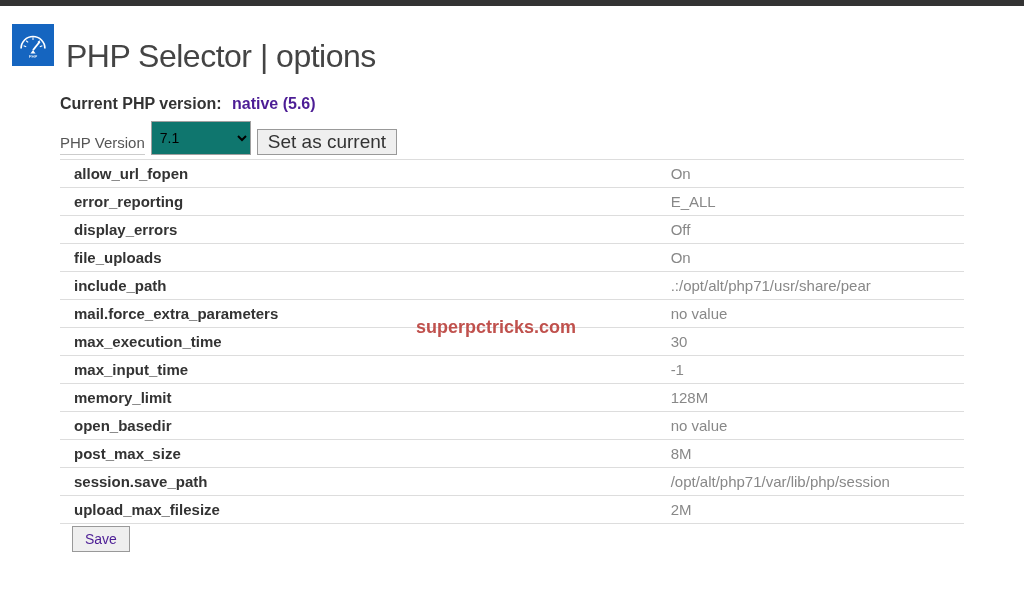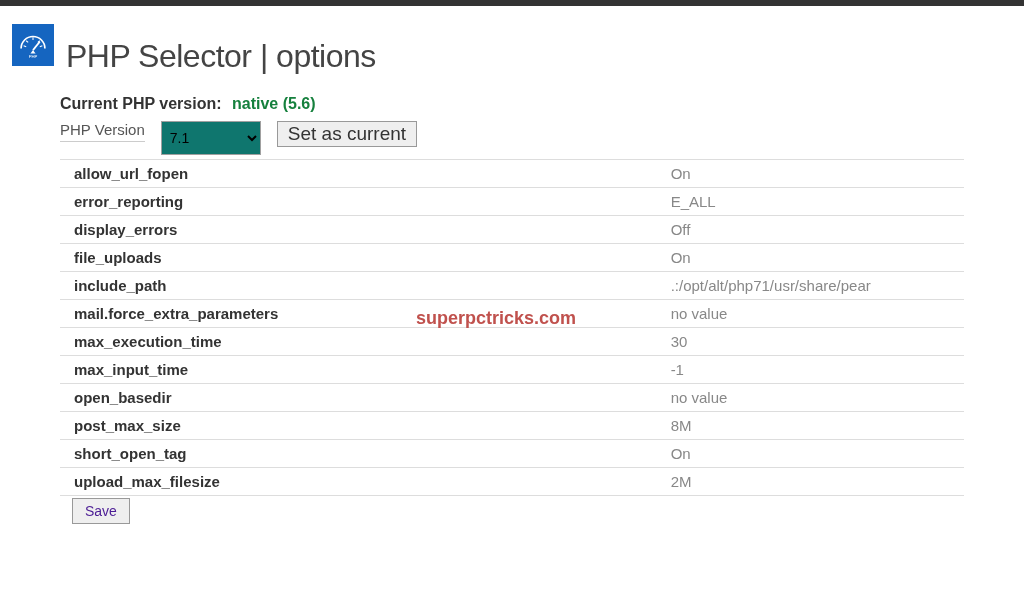--- a/index.html
+++ b/index.html
@@ -52,27 +52,27 @@
     .current-version-row {
       margin-bottom: 8px;
       font-size: 16px;
     }
     .current-version-label {
       font-weight: bold;
       color: #333;
     }
     .current-version-value {
       font-weight: bold;
-      color: #15803d;
+      color: #4c1d95;
       margin-left: 6px;
     }
     .version-selector-row {
       display: flex;
-      align-items: flex-start;
-      gap: 16px;
+      align-items: flex-end;
+      gap: 6px;
       padding-bottom: 4px;
       font-size: 15px;
     }
     .php-version-label {
       color: #555;
       border-bottom: 1px solid #ccc;
       padding-bottom: 3px;
     }
     .version-select {
       width: 100px;
@@ -120,21 +120,21 @@
       background: #efefef;
       border: 1px solid #999;
       font-size: 14px;
       color: #4c1d95;
       cursor: pointer;
       margin-left: 12px;
     }
     .watermark {
       position: absolute;
       left: 416px;
-      top: 308px;
+      top: 317px;
       color: #c0514d;
       font-size: 18px;
       font-weight: bold;
       pointer-events: none;
     }
   </style>
 </head>
 <body>
 
 <div class="top-bar"></div>
@@ -199,30 +199,34 @@
         </tr>
         <tr>
           <td class="opt-name">max_execution_time</td>
           <td class="opt-value">30</td>
         </tr>
         <tr>
           <td class="opt-name">max_input_time</td>
           <td class="opt-value">-1</td>
         </tr>
         <tr>
+          <td class="opt-name">memory_limit</td>
+          <td class="opt-value">128M</td>
+        </tr>
+        <tr>
           <td class="opt-name">open_basedir</td>
           <td class="opt-value">no value</td>
         </tr>
         <tr>
           <td class="opt-name">post_max_size</td>
           <td class="opt-value">8M</td>
         </tr>
         <tr>
-          <td class="opt-name">short_open_tag</td>
-          <td class="opt-value">On</td>
+          <td class="opt-name">session.save_path</td>
+          <td class="opt-value">/opt/alt/php71/var/lib/php/session</td>
         </tr>
         <tr>
           <td class="opt-name">upload_max_filesize</td>
           <td class="opt-value">2M</td>
         </tr>
       </tbody>
   </table>
 
   <div class="save-row">
     <button class="save-btn">Save</button>

